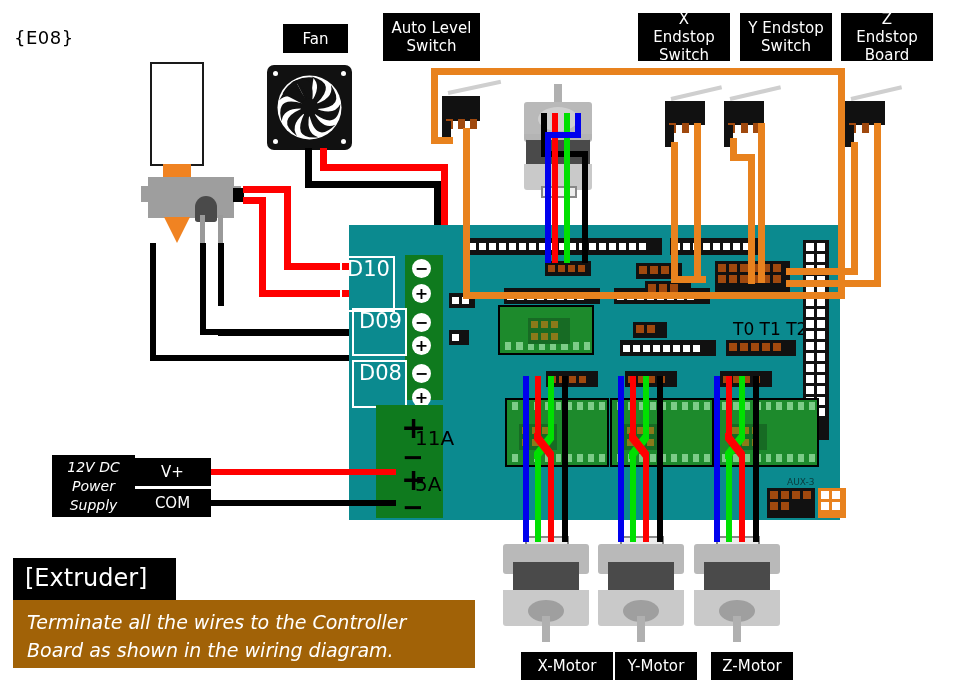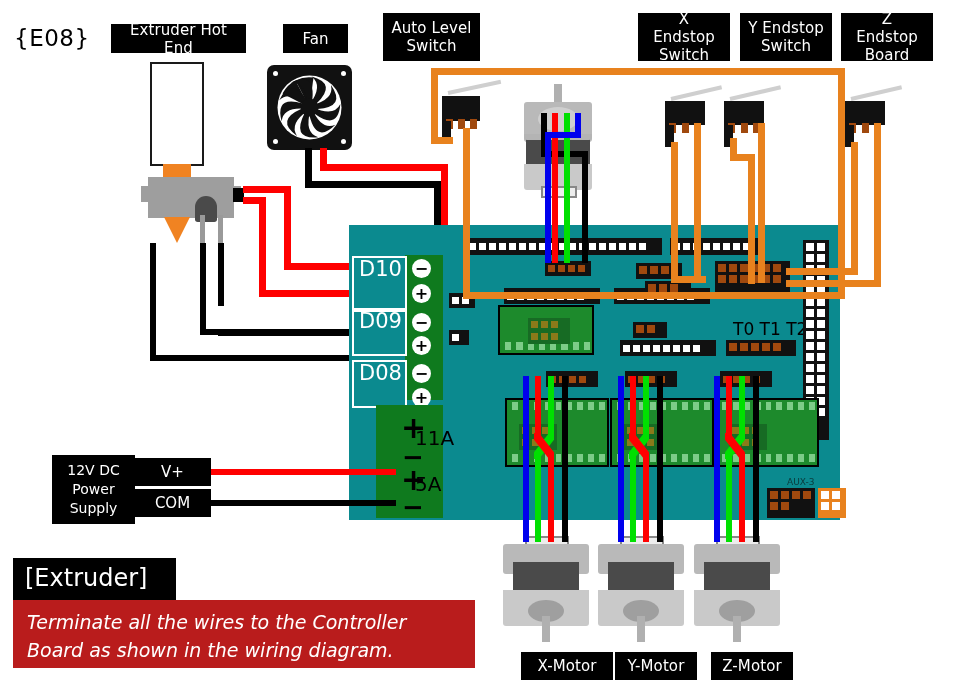--- a/index.html
+++ b/index.html
@@ -31,37 +31,37 @@
     justify-content: center;
     padding: 3px 8px;
     box-sizing: border-box;
     white-space: pre-line;
     letter-spacing: 0.1px;
   }
   .step-tag {
     position: absolute;
     color: #000000;
     font-family: "DejaVu Sans", sans-serif;
-    font-size: 23px;
+    font-size: 18px;
     line-height: 24px;
     letter-spacing: 0.5px;
   }
   .terminate-tag {
     position: absolute;
     background: #000000;
     color: #ffffff;
     font-family: "DejaVu Sans", sans-serif;
     font-size: 24px;
     line-height: 30px;
     padding: 5px 12px 7px 12px;
     box-sizing: border-box;
   }
   .terminate-body {
     position: absolute;
-    background: #b91c1c;
+    background: #a16207;
     color: #ffffff;
     font-family: "DejaVu Sans", sans-serif;
     font-style: italic;
     font-size: 19px;
     line-height: 28px;
     padding: 8px 19px 10px 14px;
     box-sizing: border-box;
   }
   
   .psu-box {
@@ -251,21 +251,20 @@
   .es-pin { position: absolute; background: #a0490e; }
   .es-blk { position: absolute; background: #111111; }
 </style>
 </head>
 <body>
 
 <div id="canvas">
 
   <div class="step-tag" style="left:14px; top:26px;">{E08}</div>
 
-  <div class="lbl" style="left:111px; top:24px; width:135px; height:29px;">Extruder Hot End</div>
 
   <div class="lbl" style="left:283px; top:24px; width:65px; height:29px;">Fan</div>
 
   <div class="lbl" style="left:383px; top:13px; width:97px; height:48px;">Auto Level
 Switch</div>
 
 
   <div class="lbl" style="left:638px; top:13px; width:92px; height:48px;">X Endstop
 Switch</div>
 
@@ -347,21 +346,21 @@
   <div id="board" style="left:349px; top:225px; width:491px; height:295px;"></div>
 
   <div class="green-term" style="left:405px; top:255px; width:38px; height:145px;"></div>
   <div class="term-circle" style="left:412px; top:259px;">−</div>
   <div class="term-circle" style="left:412px; top:284px;">+</div>
   <div class="term-circle" style="left:412px; top:313px;">−</div>
   <div class="term-circle" style="left:412px; top:336px;">+</div>
   <div class="term-circle" style="left:412px; top:364px;">−</div>
   <div class="term-circle" style="left:412px; top:388px;">+</div>
 
-  <div class="dxx-box" style="left:352px; top:256px; width:55px; height:56px;">D10</div>
+  <div class="dxx-box" style="left:340px; top:256px; width:55px; height:56px;">D10</div>
   <div class="dxx-box" style="left:352px; top:308px; width:55px; height:48px;">D09</div>
   <div class="dxx-box" style="left:352px; top:360px; width:55px; height:48px;">D08</div>
 
   <div class="green-term" style="left:376px; top:405px; width:67px; height:113px;"></div>
   <div class="pm-sym" style="left:401px; top:418px; width:24px;">+</div>
   <div class="pm-sym" style="left:401px; top:447px; width:24px; font-size:26px;">−</div>
   <div class="pm-sym" style="left:401px; top:470px; width:24px;">+</div>
   <div class="pm-sym" style="left:401px; top:497px; width:24px; font-size:26px;">−</div>
 
   <div class="amp-lbl" style="left:415px; top:427px;">11A</div>
@@ -802,21 +801,21 @@
 
   <div class="wire w-blue" style="left:714px; top:376px; width:6px; height:146px;"></div>
   <div class="wire w-green" style="left:739px; top:376px; width:6px; height:62px;"></div>
   <div class="wire w-green" style="left:726px; top:455px; width:6px; height:67px;"></div>
   <div class="wire w-green" style="left:725px; top:433px; width:20px; height:26px; clip-path:polygon(100% 0,100% 26%,25% 100%,0 100%,0 74%,75% 0);"></div>
   <div class="wire w-red" style="left:726px; top:376px; width:6px; height:62px;"></div>
   <div class="wire w-red" style="left:739px; top:455px; width:6px; height:67px;"></div>
   <div class="wire w-red" style="left:725px; top:433px; width:20px; height:26px; clip-path:polygon(0 0,25% 0,100% 74%,100% 100%,75% 100%,0 26%);"></div>
   <div class="wire w-black" style="left:753px; top:376px; width:6px; height:146px;"></div>
 
-  <div class="psu-box" style="left:52px; top:455px; width:83px; height:69px;">12V DC
+  <div class="psu-box" style="left:52px; top:455px; width:83px; height:62px;font-style:italic;">12V DC
 Power
 Supply</div>
   <div class="psu-term" style="left:134px; top:458px; width:77px; height:28px;">V+</div>
   <div class="psu-term" style="left:134px; top:489px; width:77px; height:28px;">COM</div>
 
   <div class="wire w-red" style="left:211px; top:469px; width:185px; height:6px;"></div>
   <div class="wire w-black" style="left:211px; top:500px; width:185px; height:6px;"></div>
 
   <div class="lbl" style="left:521px; top:652px; width:92px; height:28px;">X-Motor</div>
   <div class="lbl" style="left:615px; top:652px; width:82px; height:28px;">Y-Motor</div>

